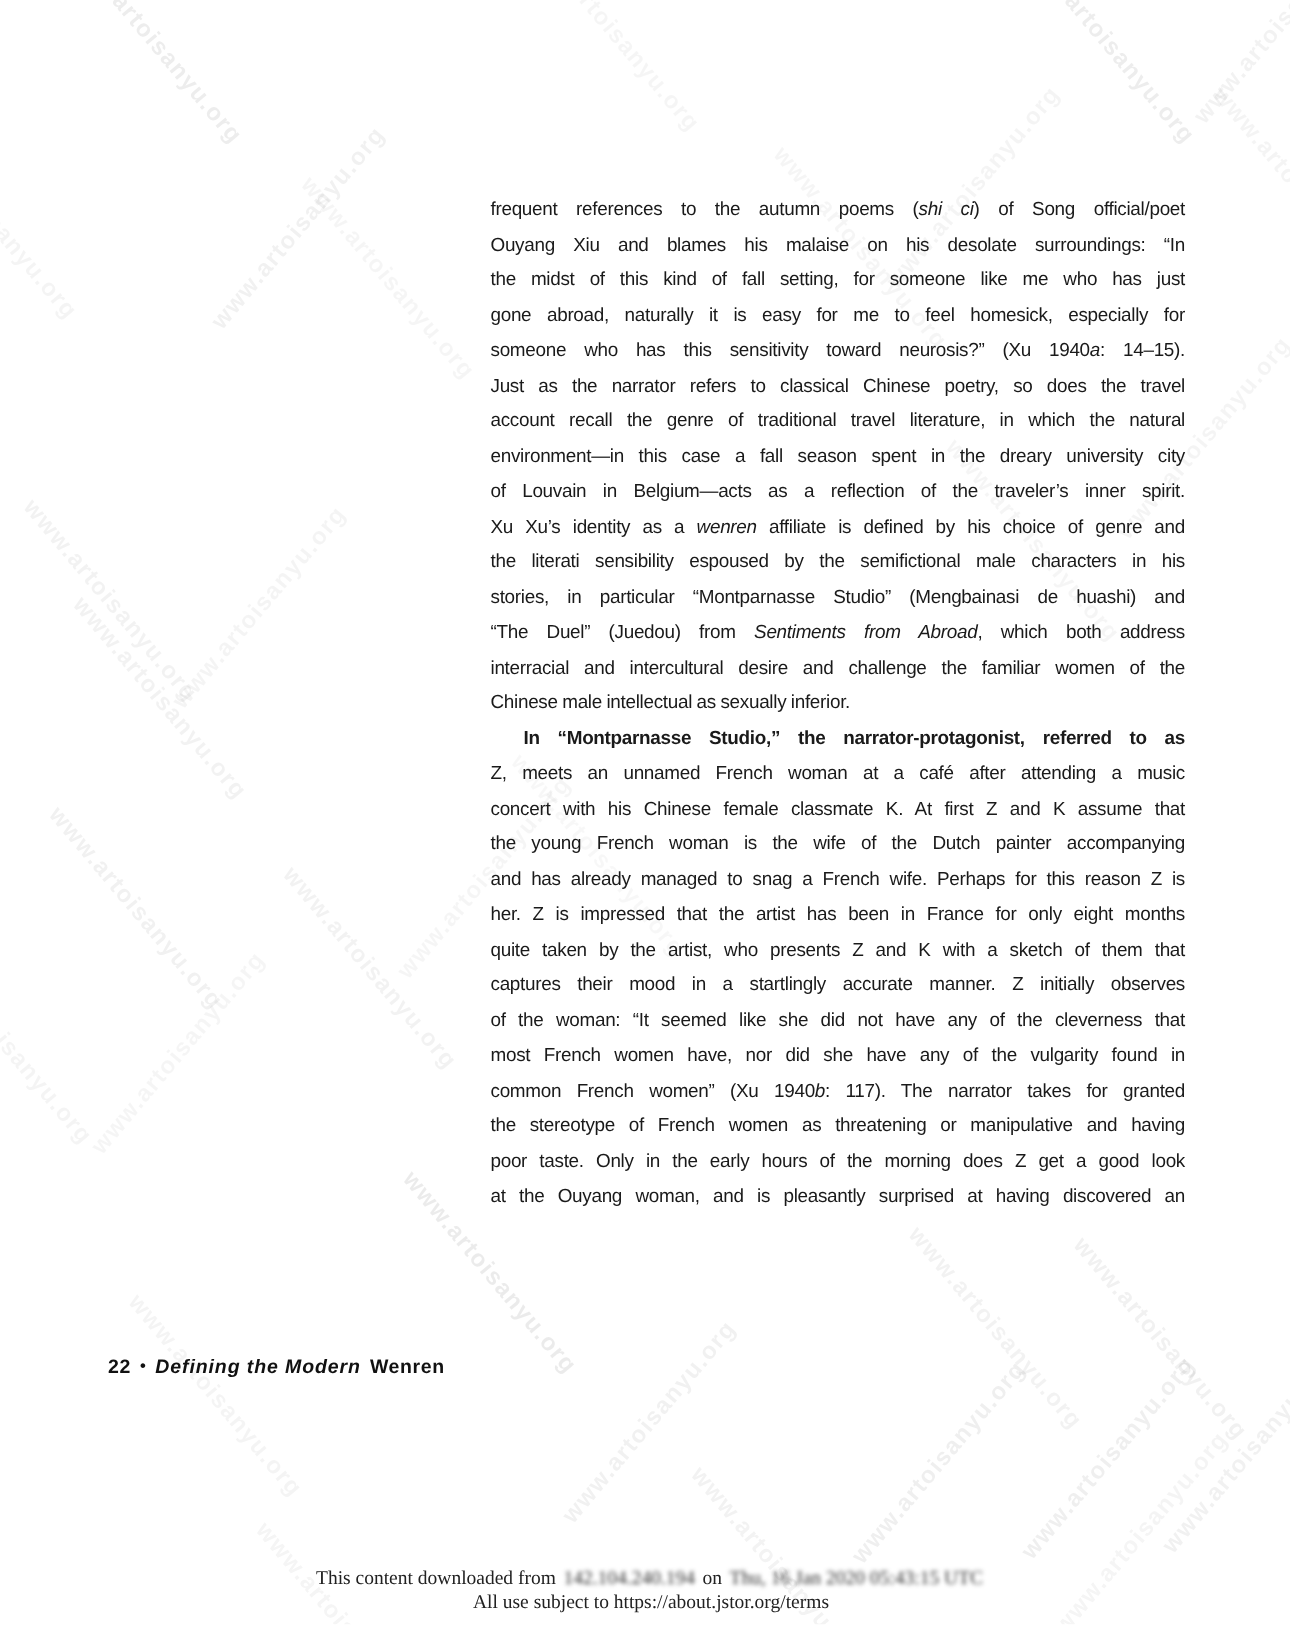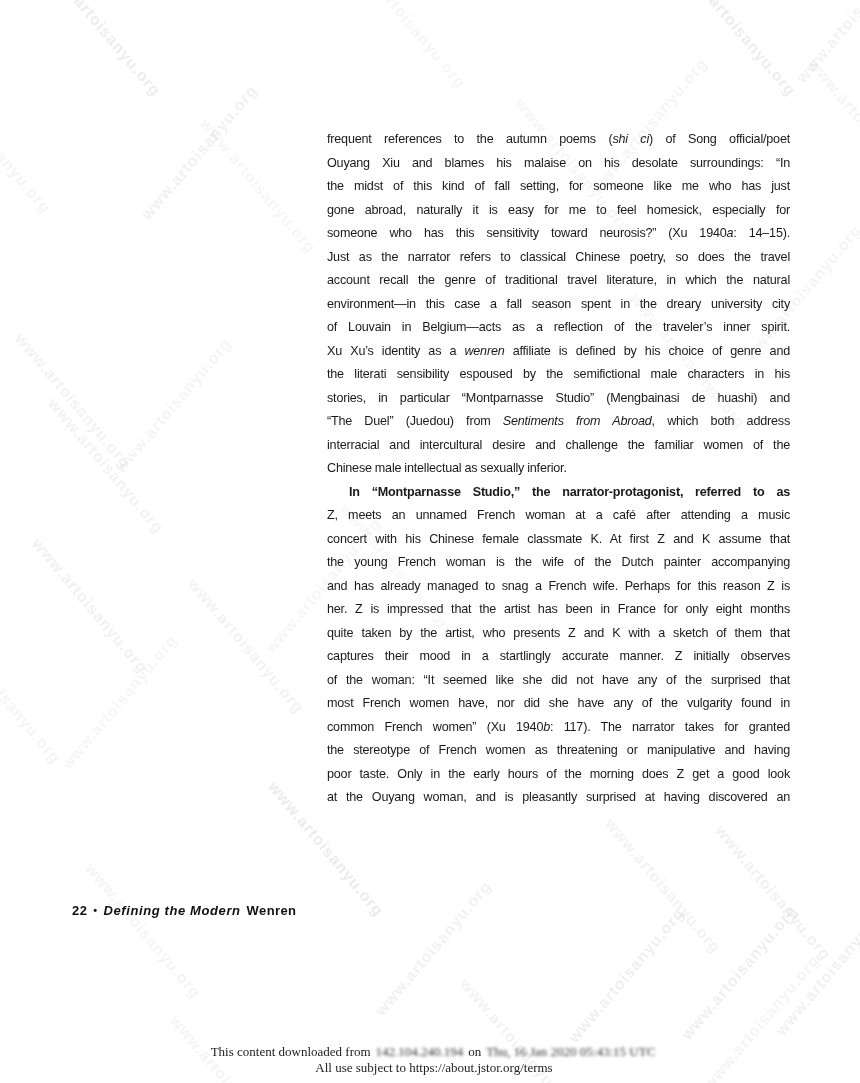--- a/index.html
+++ b/index.html
@@ -109,21 +109,21 @@
       </div>
       <div class="para">
         <div class="line indent"><span>In “Montparnasse Studio,” the narrator-protagonist, referred to as</span></div>
         <div class="line"><span>Z, meets an unnamed French woman at a café after attending a music</span></div>
         <div class="line"><span>concert with his Chinese female classmate K. At first Z and K assume that</span></div>
         <div class="line"><span>the young French woman is the wife of the Dutch painter accompanying</span></div>
         <div class="line"><span>and has already managed to snag a French wife. Perhaps for this reason Z is</span></div>
         <div class="line"><span>her. Z is impressed that the artist has been in France for only eight months</span></div>
         <div class="line"><span>quite taken by the artist, who presents Z and K with a sketch of them that</span></div>
         <div class="line"><span>captures their mood in a startlingly accurate manner. Z initially observes</span></div>
-        <div class="line"><span>of the woman: “It seemed like she did not have any of the surprised that</span></div>
+        <div class="line"><span>of the woman: “It seemed like she did not have any of the cleverness that</span></div>
         <div class="line"><span>most French women have, nor did she have any of the vulgarity found in</span></div>
         <div class="line"><span>common French women” (Xu 1940</span><em>b</em><span>: 117). The narrator takes for granted</span></div>
         <div class="line"><span>the stereotype of French women as threatening or manipulative and having</span></div>
         <div class="line"><span>poor taste. Only in the early hours of the morning does Z get a good look</span></div>
         <div class="line"><span>at the Ouyang woman, and is pleasantly surprised at having discovered an</span></div>
       </div>
     </div>
 
   <div id="page-footer">
     <span>22</span><span class="sep">•</span><span class="ital">Defining the Modern</span><span>Wenren</span>

